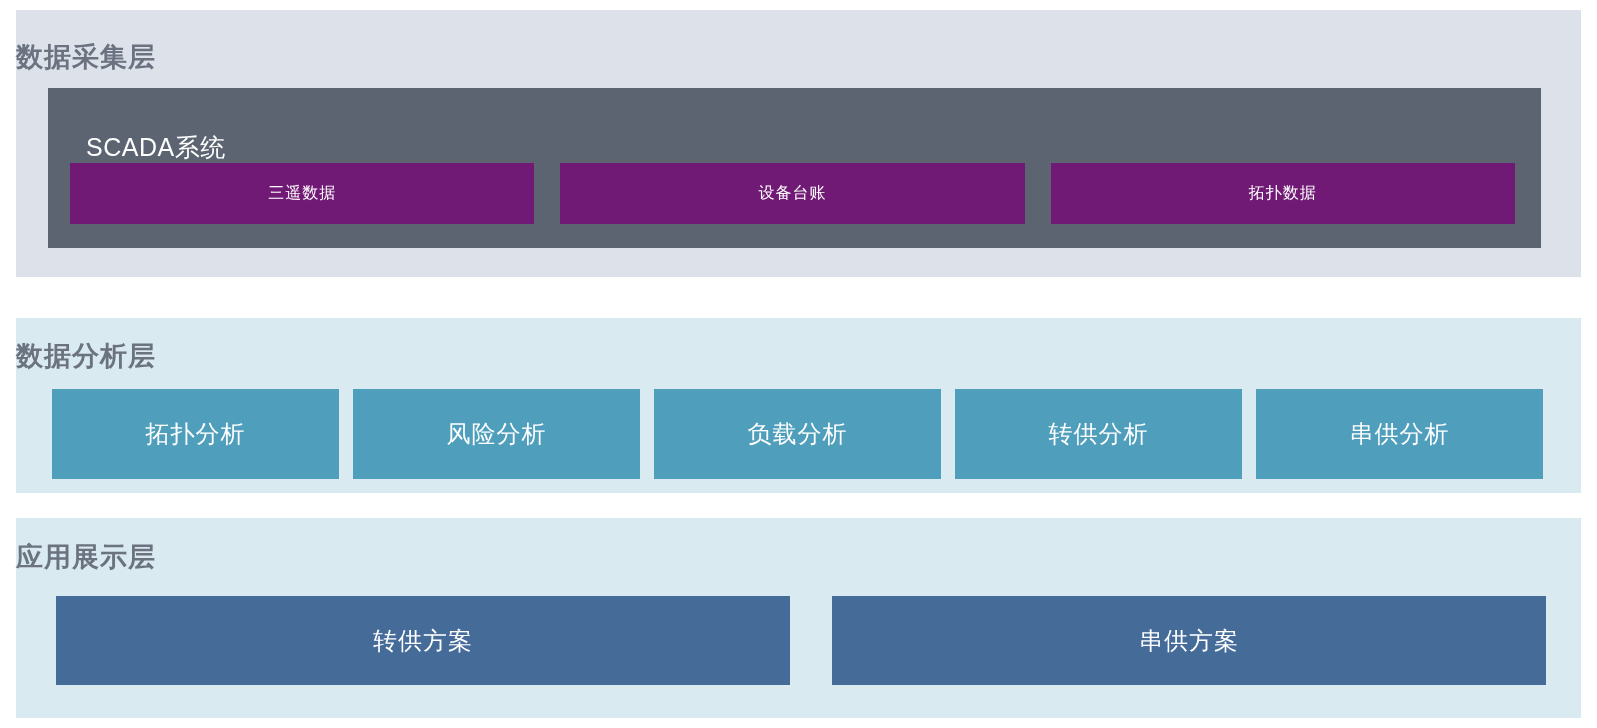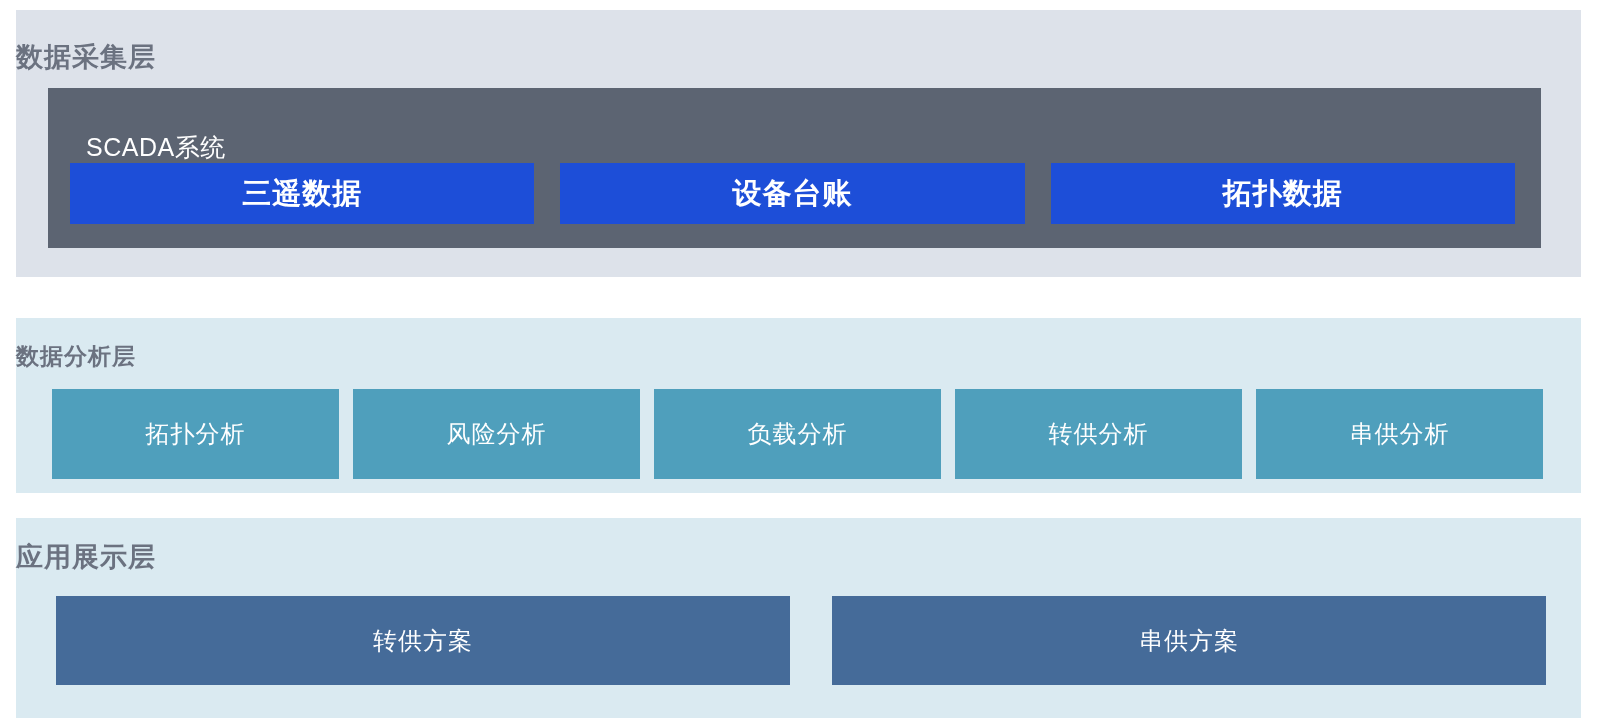--- a/index.html
+++ b/index.html
@@ -76,41 +76,41 @@
     position: absolute;
     left: 22px;
     top: 75px;
     right: 26px;
     height: 61px;
     display: flex;
     gap: 26px;
   }
   .scada-item {
     flex: 1 1 0;
-    background: #1d4ed8;
-    color: #ffffff;
-    font-size: 29px;
-    font-weight: bold;
+    background: #701a75;
+    color: #ffffff;
+    font-size: 16px;
+    font-weight: normal;
     display: flex;
     align-items: center;
     justify-content: center;
     box-sizing: border-box;
     letter-spacing: 1px;
   }
 
   
   .band-analyze {
     left: 16px;
     top: 318px;
     width: 1565px;
     height: 175px;
     background: #daeaf1;
   }
   .band-analyze .band-title {
-    font-size: 23px;
+    font-size: 27px;
     padding-top: 21px;
     line-height: 34px;
   }
   .analyze-items {
     position: absolute;
     left: 36px;
     top: 71px;
     right: 38px;
     height: 90px;
     display: flex;

